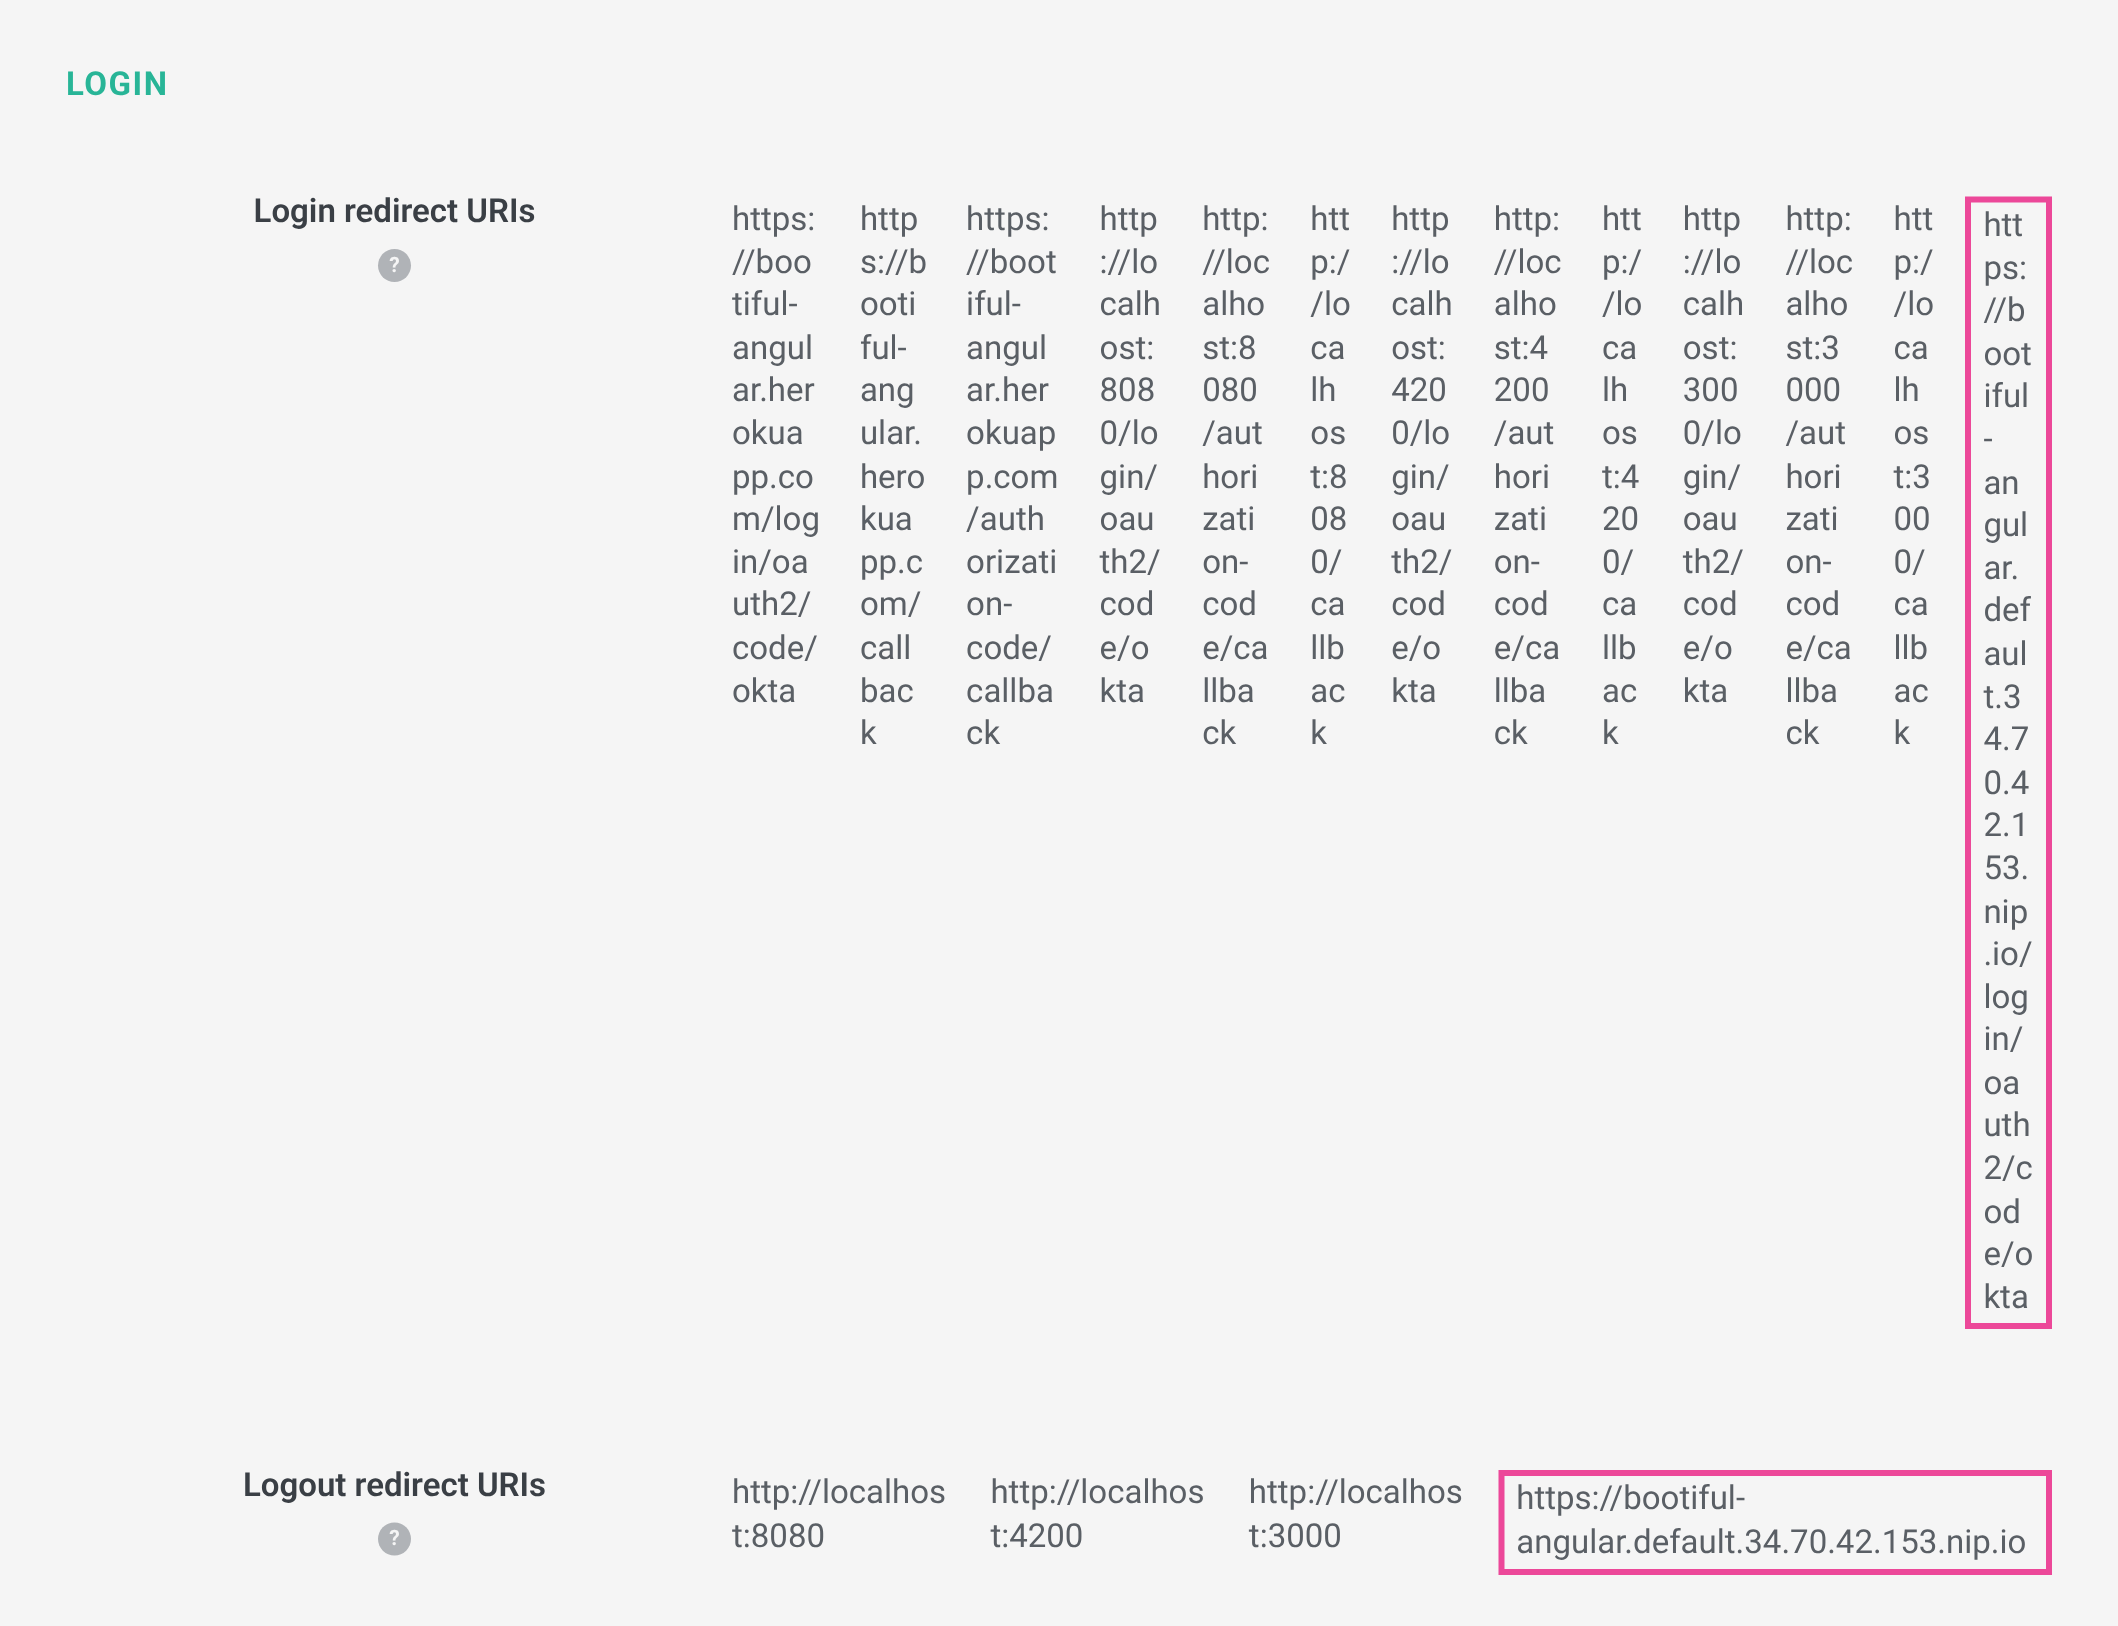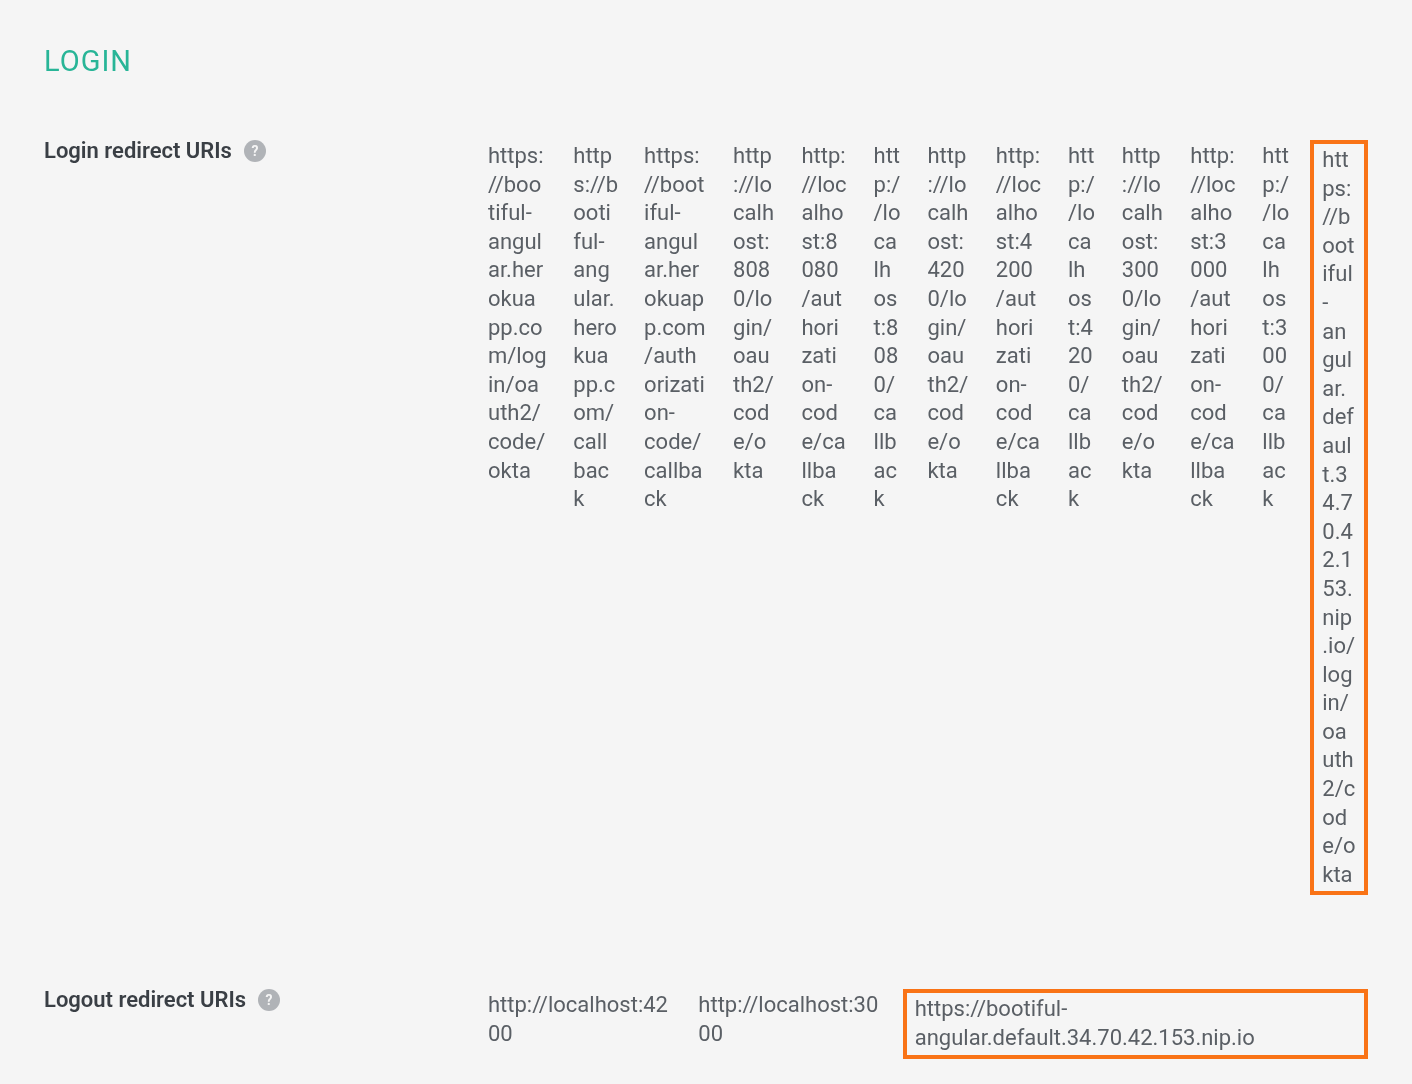--- a/index.html
+++ b/index.html
@@ -4,38 +4,39 @@
   <style>
     * { box-sizing: border-box; margin: 0; padding: 0; }
     body {
       font-family: -apple-system, BlinkMacSystemFont, "Segoe UI", Roboto, Helvetica, Arial, sans-serif;
       background: #f5f5f5;
       padding: 44px;
       width: 1412px;
       color: #3a3f45;
     }
     .section-heading {
-      font-size: 29px;
-      font-weight: 400;
+      font-size: 22px;
+      font-weight: 700;
       letter-spacing: 1px;
       color: #28b597;
       margin-bottom: 60px;
     }
     .field-row {
       display: flex;
       align-items: flex-start;
       margin-bottom: 92px;
     }
     .field-row:last-child { margin-bottom: 0; }
     .field-label-col {
       width: 438px;
       flex-shrink: 0;
       display: flex;
       align-items: center;
       gap: 12px;
+      flex-direction: column;
     }
     .field-label {
       font-size: 22px;
       font-weight: 600;
       color: #3a3f45;
     }
     .help-icon {
       width: 22px;
       height: 22px;
       border-radius: 50%;
@@ -59,21 +60,21 @@
     .uri-value {
       font-size: 22px;
       font-weight: 400;
       color: #5a5f65;
       line-height: 1.3;
       word-break: break-word;
       max-width: 640px;
       padding: 2px 6px;
     }
     .uri-value.highlight {
-      border: 4px solid #f97316;
+      border: 4px solid #ec4899;
       display: inline-block;
       padding: 2px 8px;
       max-width: 610px;
     }
     .highlight-wrapper {
       display: flex;
     }
   </style>
 </head>
 <body>
@@ -103,19 +104,20 @@
       </div>
     </div>
 </div>
 
 <div class="field-row">
   <div class="field-label-col">
     <span class="field-label">Logout redirect URIs</span>
     <span class="help-icon">?</span>
   </div>
   <div class="field-values" id="logout-uris">
+      <div class="uri-value">http://localhost:8080</div>
       <div class="uri-value">http://localhost:4200</div>
       <div class="uri-value">http://localhost:3000</div>
       <div class="highlight-wrapper">
         <div class="uri-value highlight">https://bootiful-angular.default.34.70.42.153.nip.io</div>
       </div>
     </div>
 </div>
 
 </body></html>

